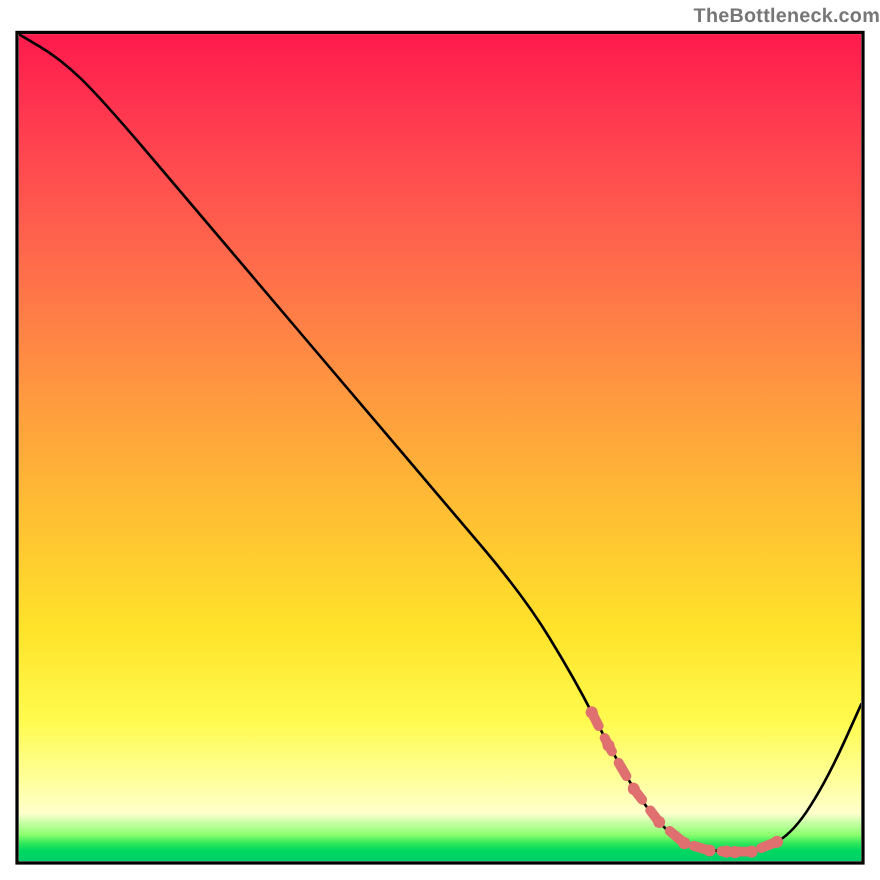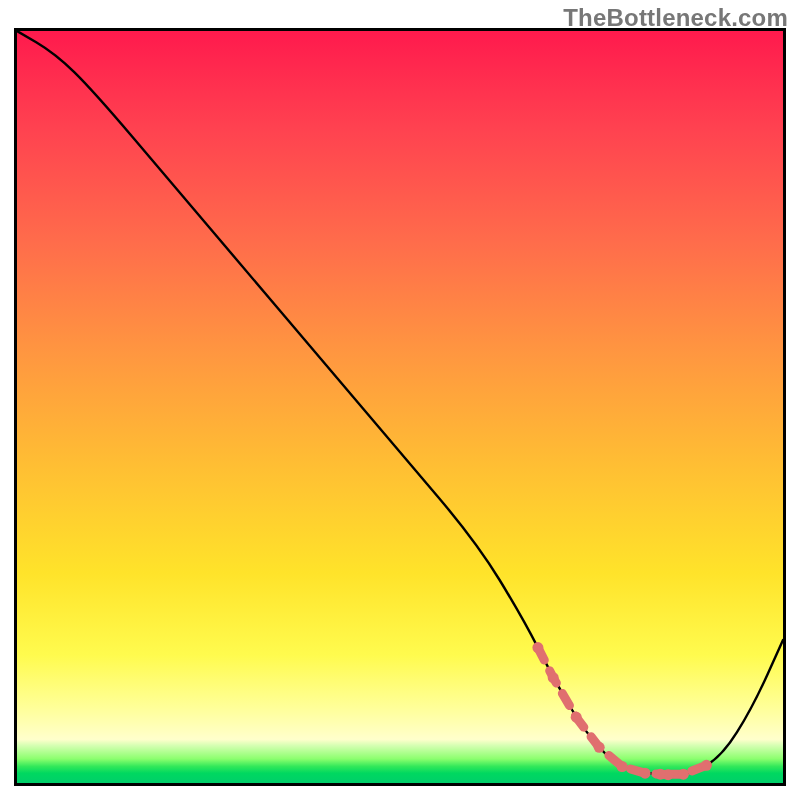--- a/index.html
+++ b/index.html
@@ -12,22 +12,22 @@
     font-family: Arial, Helvetica, sans-serif;
   }
   .frame {
     position: relative;
     width: 800px;
     height: 800px;
   }
   .attribution {
     position: absolute;
     top: 4px;
-    right: 12px;
-    font-size: 24px;
+    right: 0;
+    font-size: 18px;
     font-weight: 600;
     color: #777;
     letter-spacing: 0.2px;
     user-select: none;
   }
   .plot-border {
     position: absolute;
     left: 14px;
     top: 28px;
     width: 772px;

